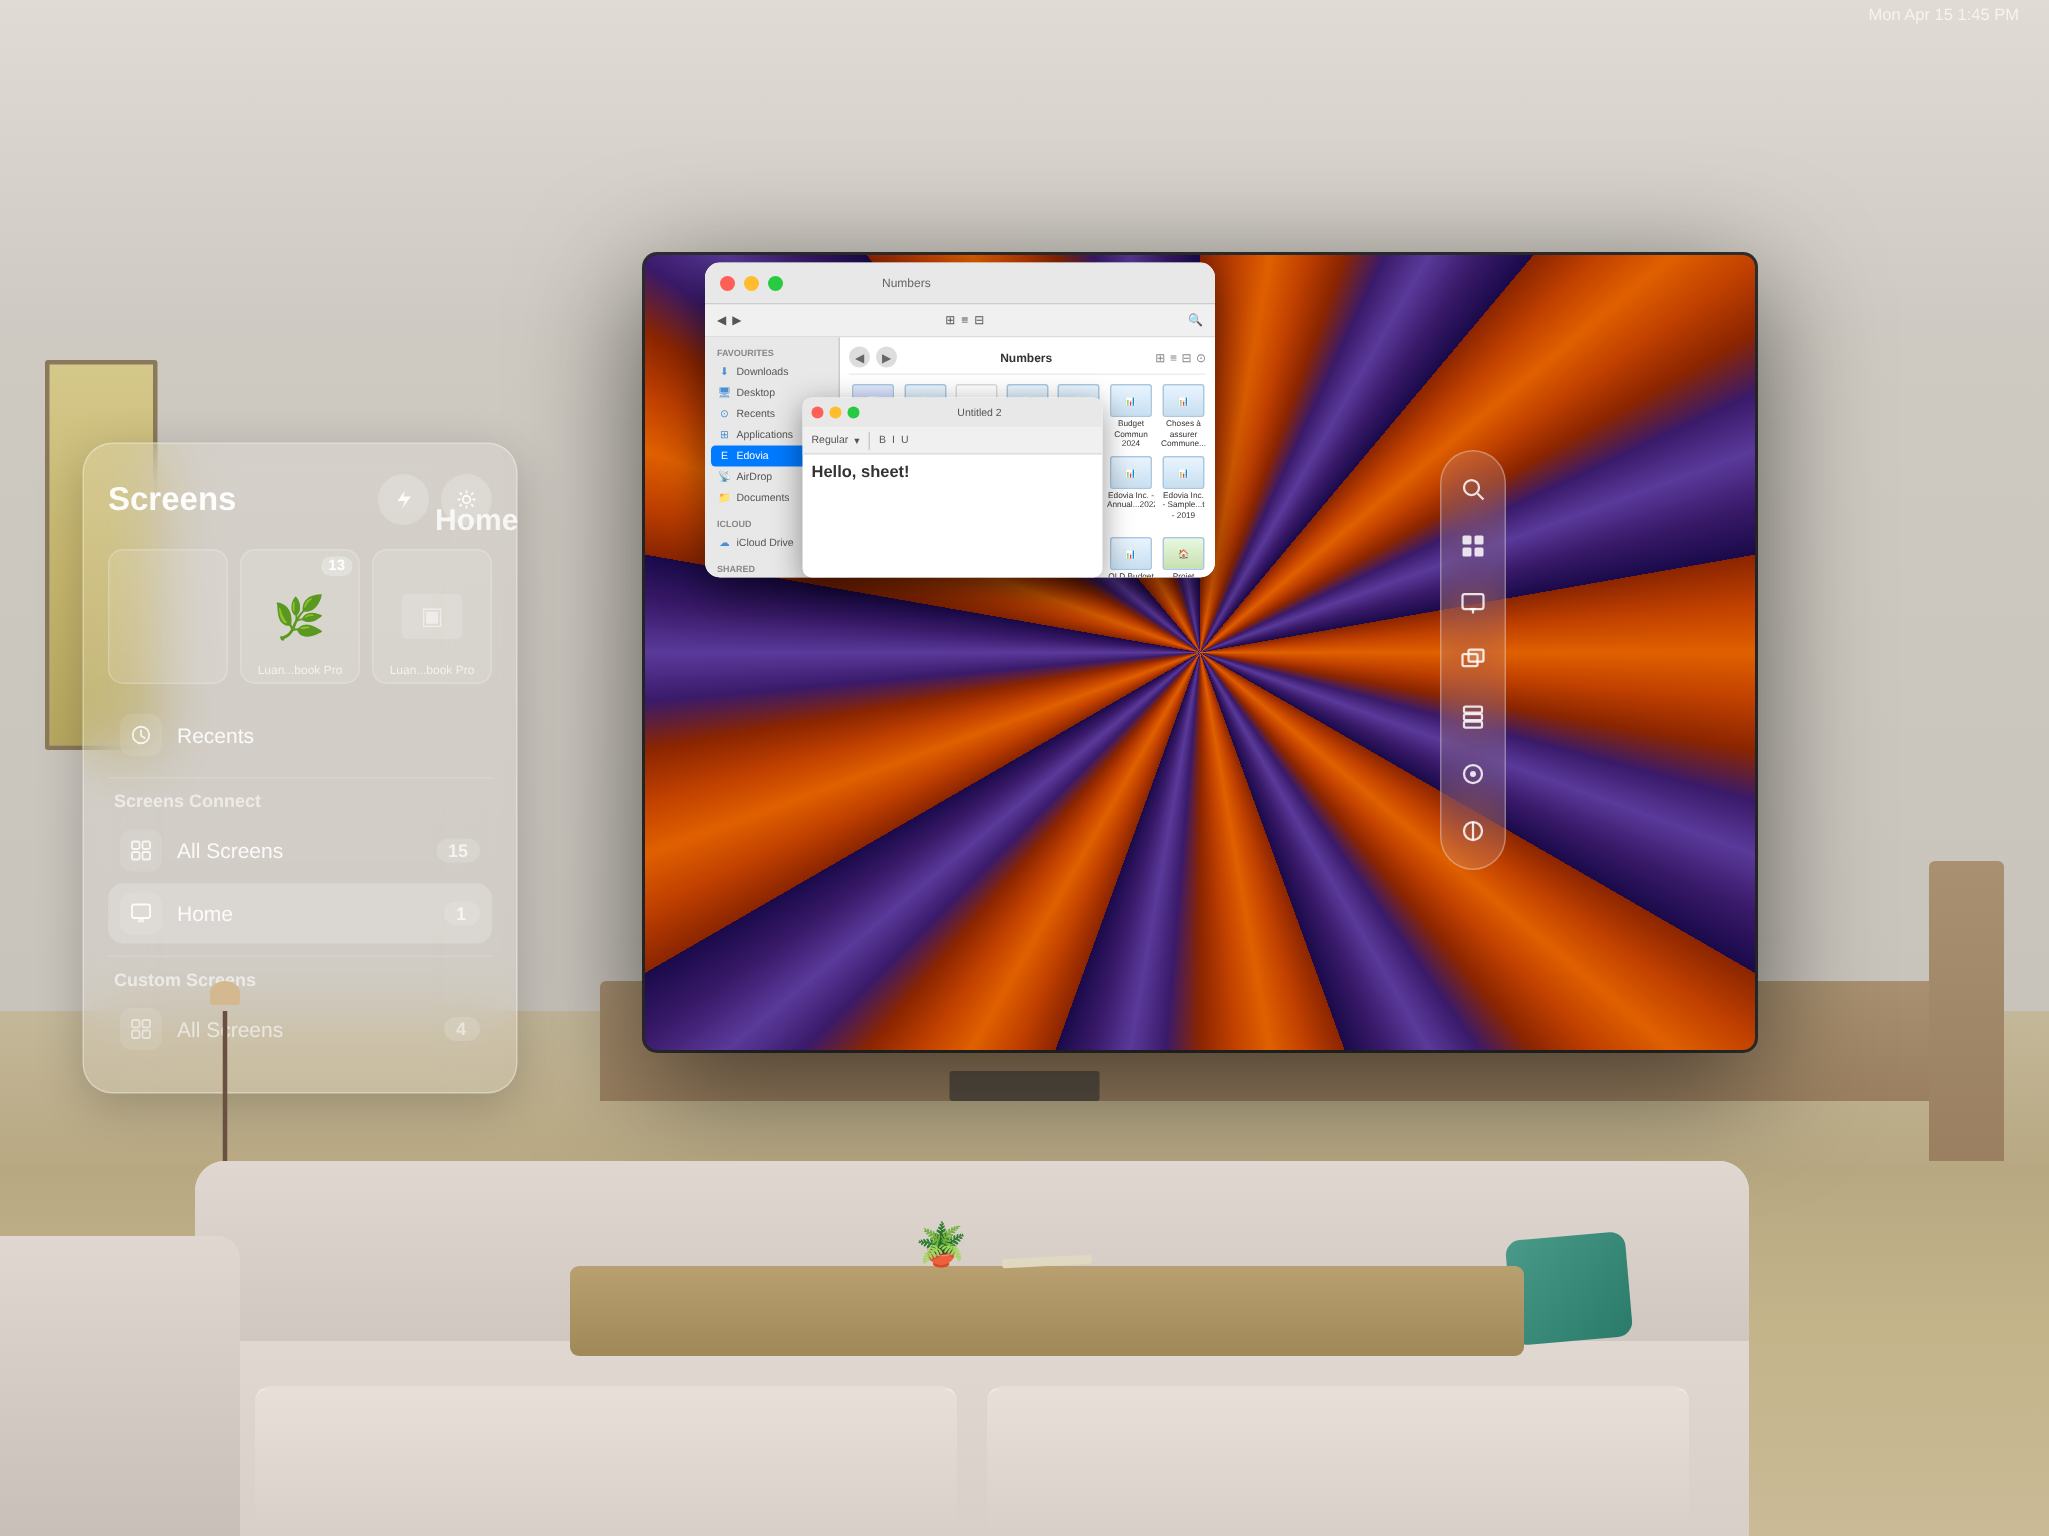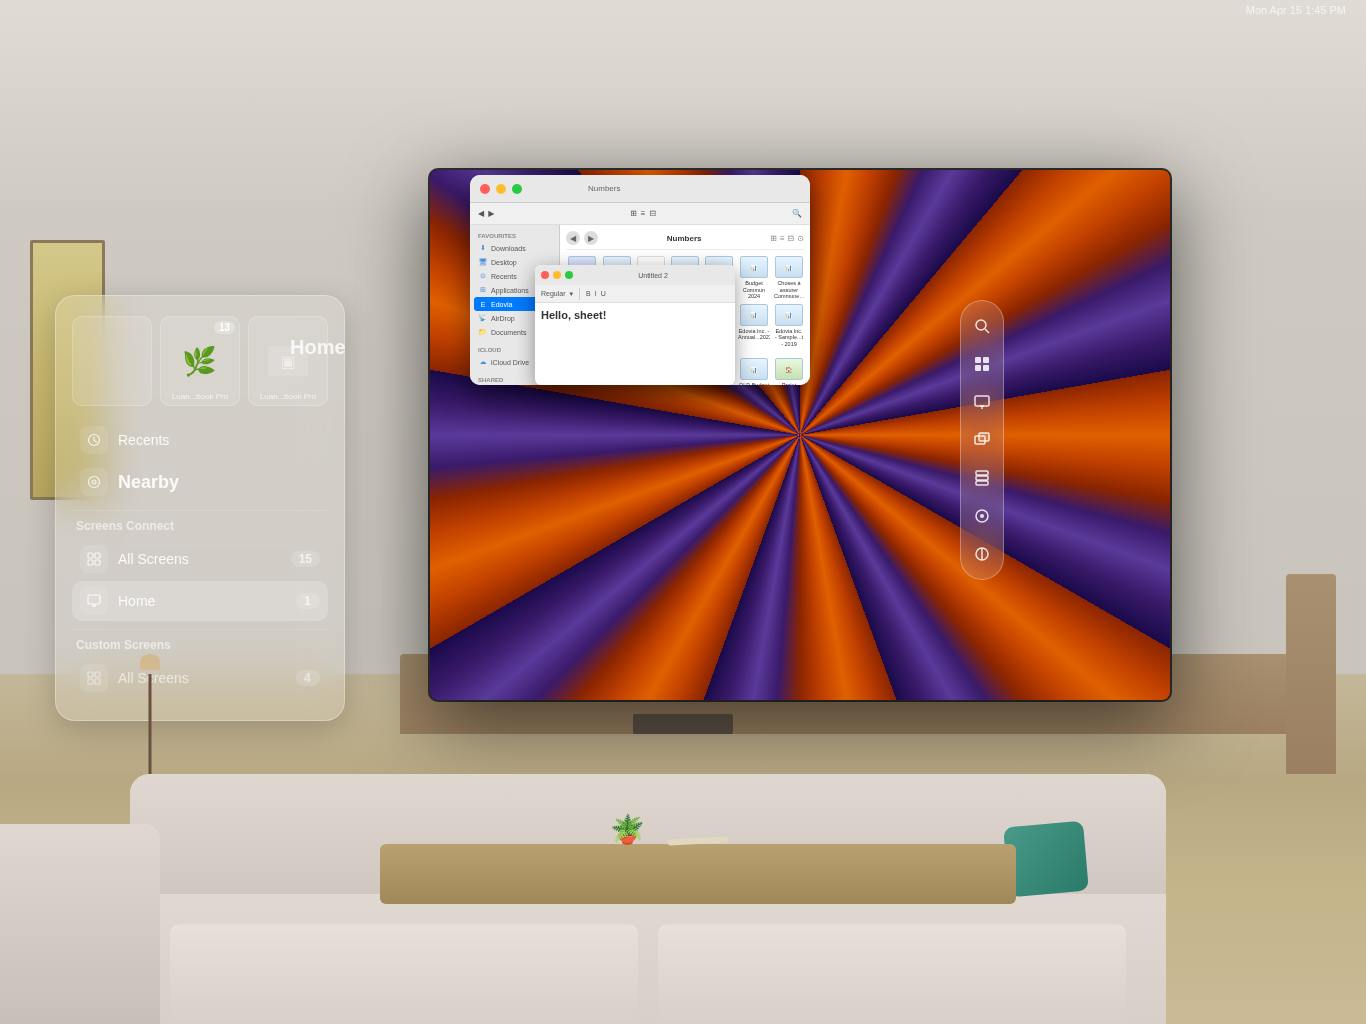--- a/index.html
+++ b/index.html
@@ -940,20 +940,36 @@
   </div>
   <div class="toolbar-btn">
     <svg width="16" height="16" viewBox="0 0 16 16" fill="none">
         <circle cx="8" cy="8" r="6" stroke="rgba(255,255,255,0.85)" stroke-width="1.5"></circle>
         <line x1="8" y1="2" x2="8" y2="14" stroke="rgba(255,255,255,0.85)" stroke-width="1.5"></line>
       </svg>
   </div>
 </div>
 
 <div class="screens-panel">
+  <div class="screens-panel-header">
+    <span class="screens-panel-title">Screens</span>
+    <div class="panel-header-icons">
+      <div class="panel-icon-btn">
+        <svg width="14" height="14" viewBox="0 0 14 14" fill="none">
+            <path d="M8 1L3 8h5l-2 5 6-8H7l1-4z" fill="rgba(255,255,255,0.9)"></path>
+          </svg>
+      </div>
+      <div class="panel-icon-btn">
+        <svg width="14" height="14" viewBox="0 0 14 14" fill="none">
+            <circle cx="7" cy="7" r="2.5" stroke="rgba(255,255,255,0.9)" stroke-width="1.2"></circle>
+            <path d="M7 1v2M7 11v2M1 7h2M11 7h2M2.5 2.5l1.4 1.4M10.1 10.1l1.4 1.4M2.5 11.5l1.4-1.4M10.1 3.9l1.4-1.4" stroke="rgba(255,255,255,0.9)" stroke-width="1.2"></path>
+          </svg>
+      </div>
+    </div>
+  </div>
 
   <div class="screen-thumbnails">
     <div class="screen-thumb">
       <div class="screen-thumb-content">
         <div style="font-size:11px;color:rgba(255,255,255,0.6);line-height:1.3;padding:4px;">
           <div style="background:rgba(255,255,255,0.3);height:3px;border-radius:1px;margin-bottom:3px;"></div>
           <div style="background:rgba(255,255,255,0.2);height:2px;border-radius:1px;margin-bottom:2px;"></div>
           <div style="background:rgba(255,255,255,0.2);height:2px;border-radius:1px;margin-bottom:2px;width:70%;"></div>
           <div style="background:rgba(255,255,255,0.15);height:2px;border-radius:1px;margin-bottom:2px;"></div>
           <div style="background:rgba(255,255,255,0.15);height:2px;border-radius:1px;width:80%;"></div>
@@ -980,30 +996,20 @@
   <div class="panel-item">
     <div class="panel-item-icon">
       <svg width="14" height="14" viewBox="0 0 14 14" fill="none">
           <circle cx="7" cy="7" r="5.5" stroke="rgba(255,255,255,0.8)" stroke-width="1.2"></circle>
           <path d="M7 4v3.5l2.5 1.5" stroke="rgba(255,255,255,0.8)" stroke-width="1.2" stroke-linecap="round"></path>
         </svg>
     </div>
     <span class="panel-item-text">Recents</span>
   </div>
 
-  <div class="panel-item">
-    <div class="panel-item-icon">
-      <svg width="14" height="14" viewBox="0 0 14 14" fill="none">
-          <circle cx="7" cy="7" r="5.5" stroke="rgba(255,255,255,0.8)" stroke-width="1.2"></circle>
-          <circle cx="7" cy="7" r="2" stroke="rgba(255,255,255,0.8)" stroke-width="1.2"></circle>
-          <circle cx="7" cy="7" r="0.5" fill="rgba(255,255,255,0.8)"></circle>
-        </svg>
-    </div>
-    <span class="panel-item-text nearby-label">Nearby</span>
-  </div>
 
   <div class="panel-divider"></div>
 
   <div class="screens-connect-label">Screens Connect</div>
 
   <div class="panel-item">
     <div class="panel-item-icon">
       <svg width="14" height="14" viewBox="0 0 14 14" fill="none">
           <rect x="1" y="1" width="5" height="5" rx="1" stroke="rgba(255,255,255,0.8)" stroke-width="1.2"></rect>
           <rect x="8" y="1" width="5" height="5" rx="1" stroke="rgba(255,255,255,0.8)" stroke-width="1.2"></rect>

